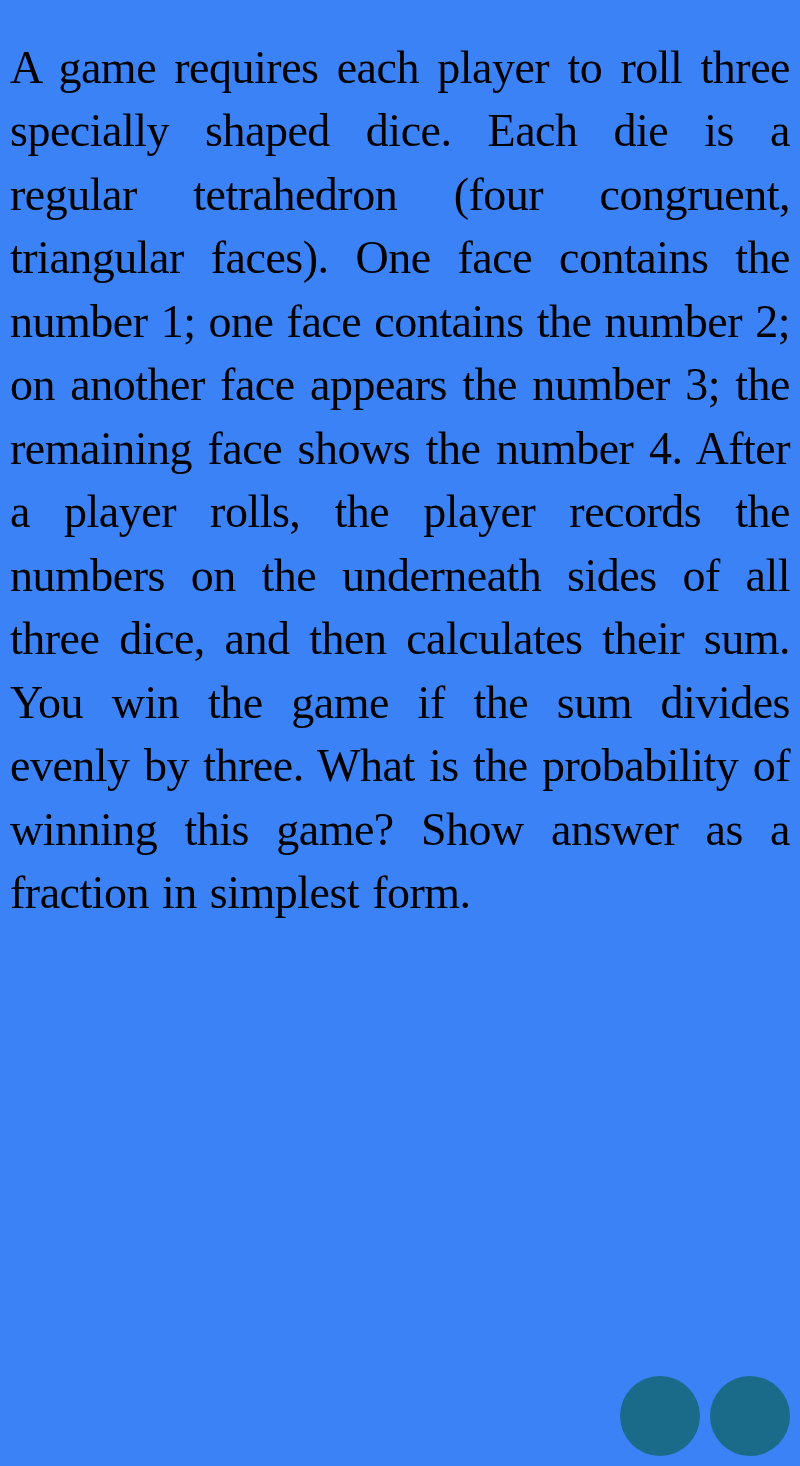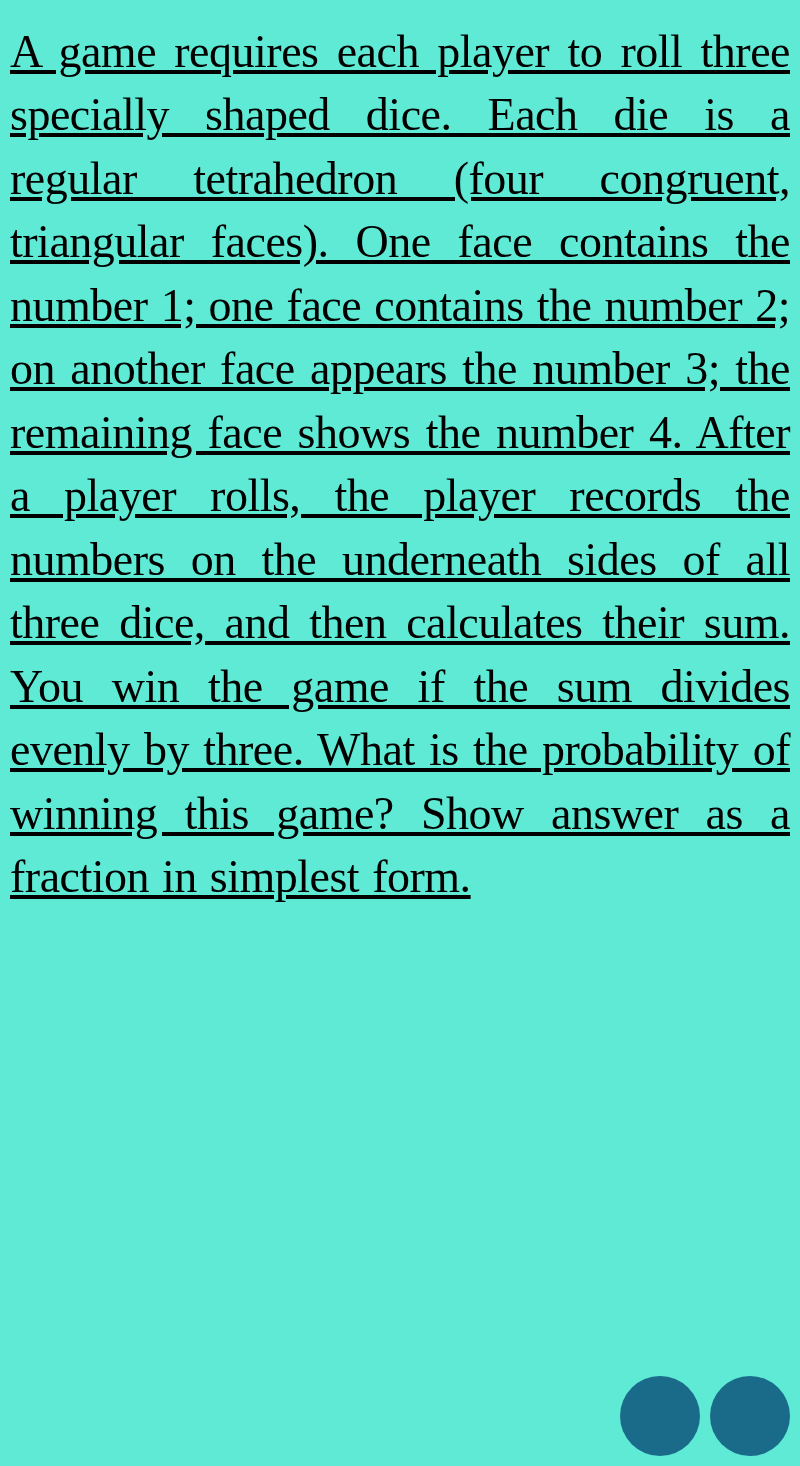--- a/index.html
+++ b/index.html
@@ -12,24 +12,23 @@
       width: 800px;
       min-height: 1466px;
       background-color: #ffffff;
       font-family: Georgia, 'Times New Roman', serif;
       overflow-x: hidden;
     }
 
     .page-container {
       width: 800px;
       min-height: 1466px;
-      background: #5eead4;
+      background: #3b82f6;
       position: relative;
-      padding: 20px 10px 100px 10px;
-      text-decoration: underline;
+      padding: 36px 10px 100px 10px;
     }
 
     .main-text {
       font-size: 46px;
       line-height: 1.38;
       color: #000000;
       text-align: justify;
       word-spacing: 2px;
       letter-spacing: -0.5px;
     }

